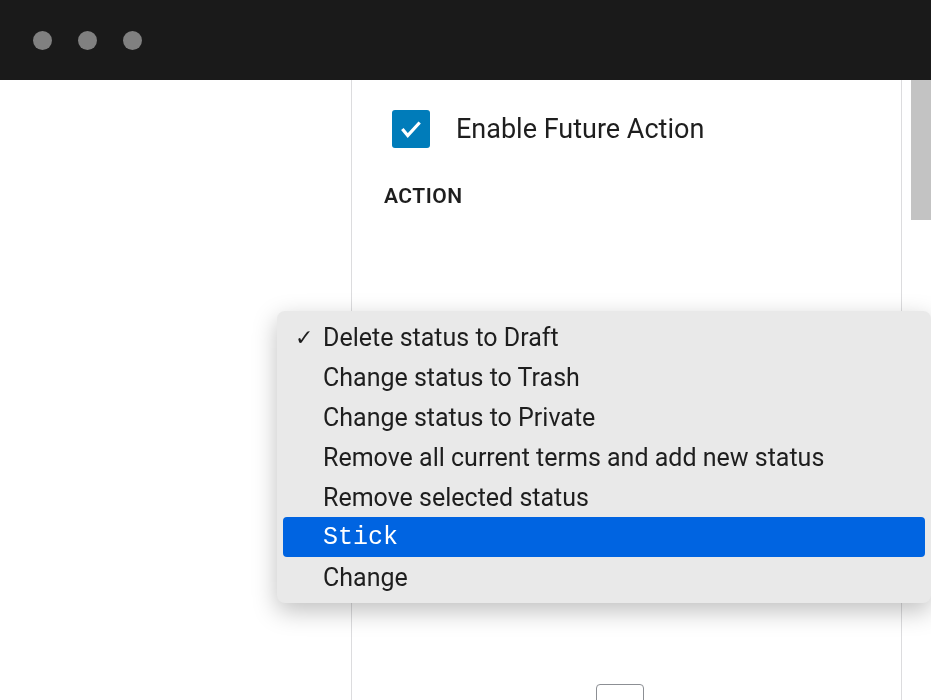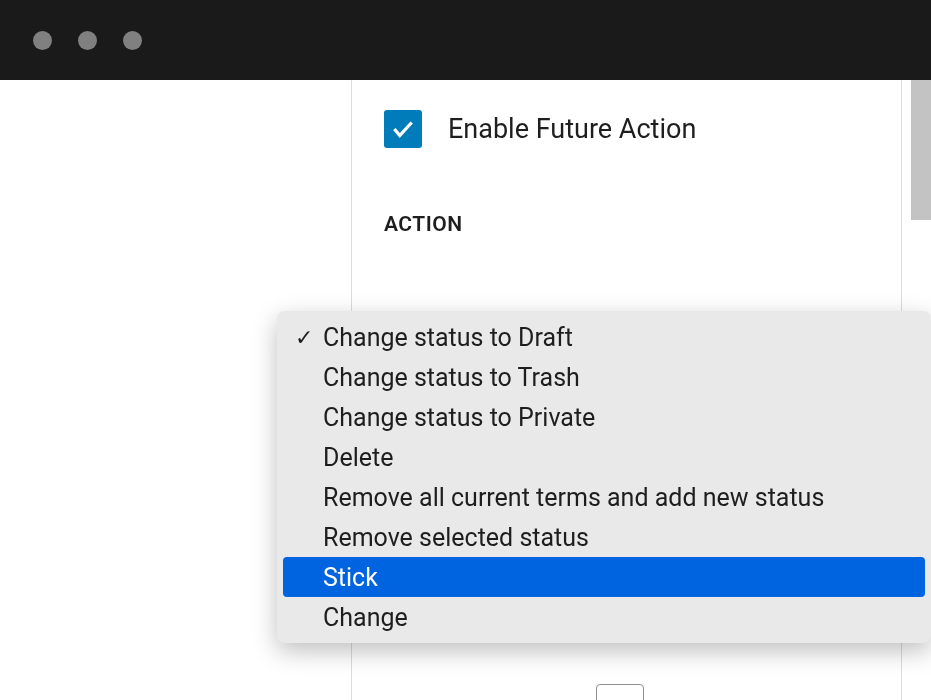--- a/index.html
+++ b/index.html
@@ -50,20 +50,21 @@
       right: 0;
       top: 0;
       width: 20px;
       height: 140px;
       background: #c3c3c3;
     }
     .checkbox-row {
       display: flex;
       align-items: center;
       gap: 26px;
+      margin-left: 8px;
     }
     .checkbox {
       width: 38px;
       height: 38px;
       background: #007cba;
       border-radius: 3px;
       display: flex;
       align-items: center;
       justify-content: center;
     }
@@ -77,21 +78,21 @@
     .checkbox-label {
       font-size: 27px;
       color: #1e1e1e;
       font-weight: 400;
     }
     .section-label {
       font-size: 21px;
       font-weight: 600;
       color: #1e1e1e;
       letter-spacing: 0.5px;
-      margin-top: 64px;
+      margin-top: 36px;
       text-transform: uppercase;
     }
     .dropdown-menu {
       position: absolute;
       left: 277px;
       top: 231px;
       width: 654px;
       background: #e9e9e9;
       border-radius: 8px;
       box-shadow: 0 8px 24px rgba(0,0,0,0.25);
@@ -104,20 +105,21 @@
       height: 40px;
       padding-left: 40px;
       font-size: 25px;
       color: #1e1e1e;
       position: relative;
       border-radius: 4px;
     }
     .dropdown-item.highlighted {
       background: #0064e1;
       color: #fff;
+      font-family: Liberation Mono, monospace;
     }
     .dropdown-item .checkmark {
       position: absolute;
       left: 12px;
       font-size: 22px;
     }
     .chevron-button {
       position: absolute;
       left: 596px;
       top: 604px;
@@ -158,30 +160,27 @@
       <span class="checkbox-label">Enable Future Action</span>
     </div>
     <div class="section-label">ACTION</div>
   </div>
 
   <div class="scrollbar"></div>
 
   <div class="dropdown-menu" id="dropdown-menu">
       <div class="dropdown-item">
         <span class="checkmark">✓</span>
-        <span>Change status to Draft</span>
+        <span>Delete status to Draft</span>
       </div>
       <div class="dropdown-item">
         <span>Change status to Trash</span>
       </div>
       <div class="dropdown-item">
         <span>Change status to Private</span>
-      </div>
-      <div class="dropdown-item">
-        <span>Delete</span>
       </div>
       <div class="dropdown-item">
         <span>Remove all current terms and add new status</span>
       </div>
       <div class="dropdown-item">
         <span>Remove selected status</span>
       </div>
       <div class="dropdown-item highlighted">
         <span>Stick</span>
       </div>

